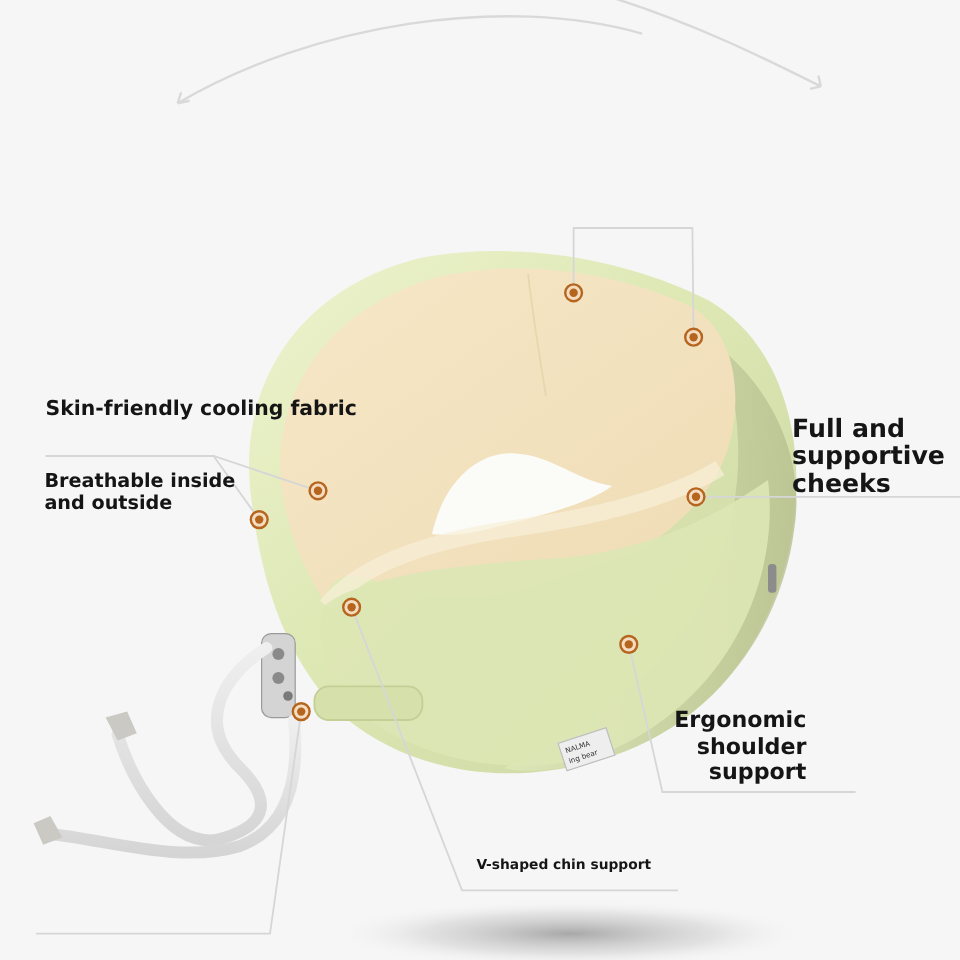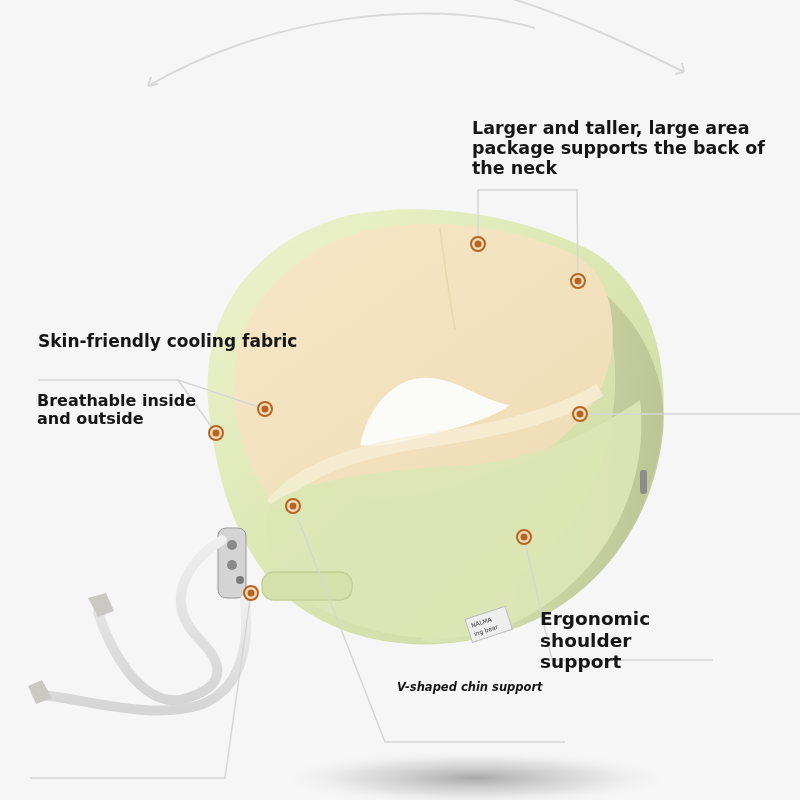--- a/index.html
+++ b/index.html
@@ -12,22 +12,22 @@
     .stage { position: absolute; left: 0; top: 0; width: 800px; height: 800px; }
     .stage svg { position: absolute; left: 0; top: 0; }
     .label {
       position: absolute; color: #151515; font-weight: bold; line-height: 1.12;
       font-family: "DejaVu Sans", sans-serif;
     }
     .label-neck { left: 472px; top: 119px; font-size: 17.5px; width: 300px; line-height: 1.14; }
     .label-fabric { left: 38px; top: 332px; font-size: 17px; }
     .label-breathe { left: 37px; top: 392px; font-size: 16px; width: 160px; line-height: 1.1; }
     .label-cheeks { left: 660px; top: 346px; font-size: 21px; line-height: 1.1; }
-    .label-shoulder { left: 540px; top: 608px; width: 132px; font-size: 18.5px; line-height: 1.17; }
-    .label-chin { left: 397px; top: 681px; font-size: 11.5px; font-style: italic; }
+    .label-shoulder { left: 540px; top: 590px; width: 132px; font-size: 18.5px; text-align: right; line-height: 1.17; }
+    .label-chin { left: 397px; top: 714px; font-size: 11.5px; }
     .label-adjust { left: 47px; top: 751px; font-size: 14px; }
   </style>
 </head>
 <body>
 
 <div class="stage">
   <svg width="800" height="800" viewBox="0 0 800 800">
     <defs>
       <radialGradient id="floorShadow" cx="50%" cy="50%" r="50%">
         <stop offset="0%" stop-color="#9a9a9a" stop-opacity="0.85"></stop>
@@ -149,18 +149,18 @@
           <circle cx="524" cy="537" r="7" fill="#f3dcc0" stroke="#b5651d" stroke-width="2"></circle>
           <circle cx="524" cy="537" r="3.5" fill="#b5651d"></circle>
         </g>
       <g>
           <circle cx="251" cy="593" r="7" fill="#f3dcc0" stroke="#b5651d" stroke-width="2"></circle>
           <circle cx="251" cy="593" r="3.5" fill="#b5651d"></circle>
         </g>
     </g>
   </svg>
 
-  <div class="label label-neck">Larger and taller, large area package supports the back of the neck</div>
   <div class="label label-fabric">Skin-friendly cooling fabric</div>
   <div class="label label-breathe">Breathable inside and outside</div>
+  <div class="label label-cheeks" style="width:120px;">Full and supportive cheeks</div>
   <div class="label label-shoulder">Ergonomic shoulder support</div>
   <div class="label label-chin">V-shaped chin support</div>
 </div>
 
 </body></html>

